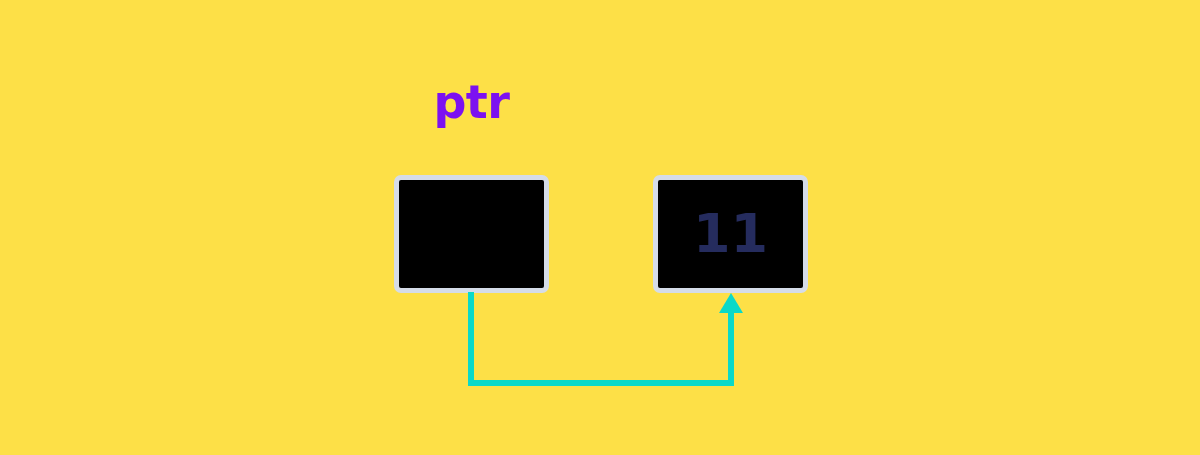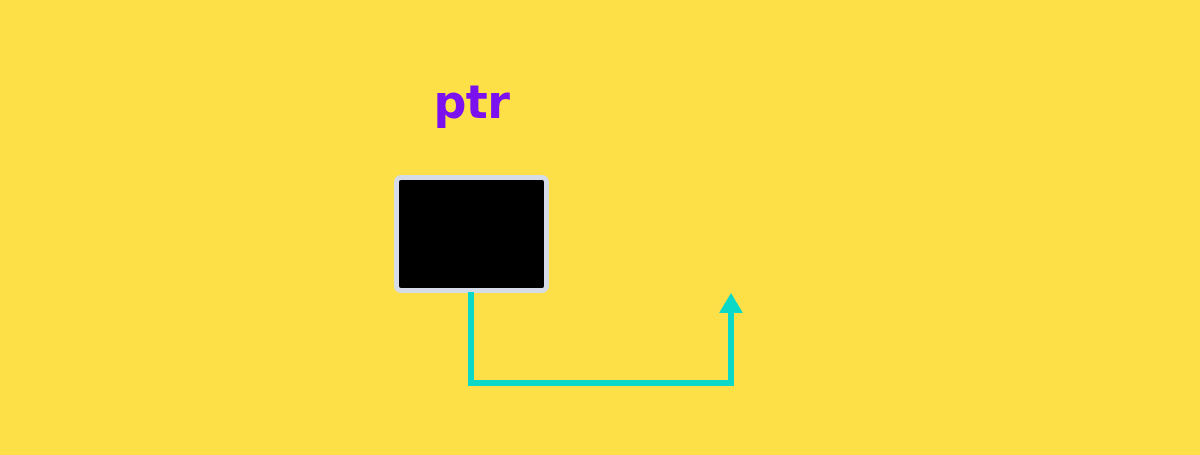--- a/index.html
+++ b/index.html
@@ -80,20 +80,23 @@
 
 <div id="canvas" style="background: #fde047;">
 
   <div class="var-label" id="label-ptr" style="color: rgb(124, 17, 240); left: 371.5px;">ptr</div>
 
 
   <div class="mem-box" id="box-ptr" style="left: 394px; top: 175px; width: 155px; height: 118px; border-color: rgb(213, 220, 232);">
     <span class="box-value" style="color: rgb(37, 44, 94);"></span>
   </div>
 
+  <div class="mem-box" id="box-num" style="left: 653px; top: 175px; width: 155px; height: 118px; border-color: rgb(213, 220, 232);">
+    <span class="box-value" style="color: rgb(37, 44, 94);">11</span>
+  </div>
 
   <svg id="arrow-svg" viewBox="0 0 1200 455" xmlns="http://www.w3.org/2000/svg">
     <g>
       <path id="arrow-path" fill="none" stroke="#0BD9C8" stroke-width="6" stroke-linecap="butt" stroke-linejoin="miter" d="M 471 292 L 471 383 L 731 383 L 731 312"></path>
       <polygon id="arrow-head" fill="#0BD9C8" points="731,293 743,313 719,313"></polygon>
     </g>
   </svg>
 
 </div>
 

